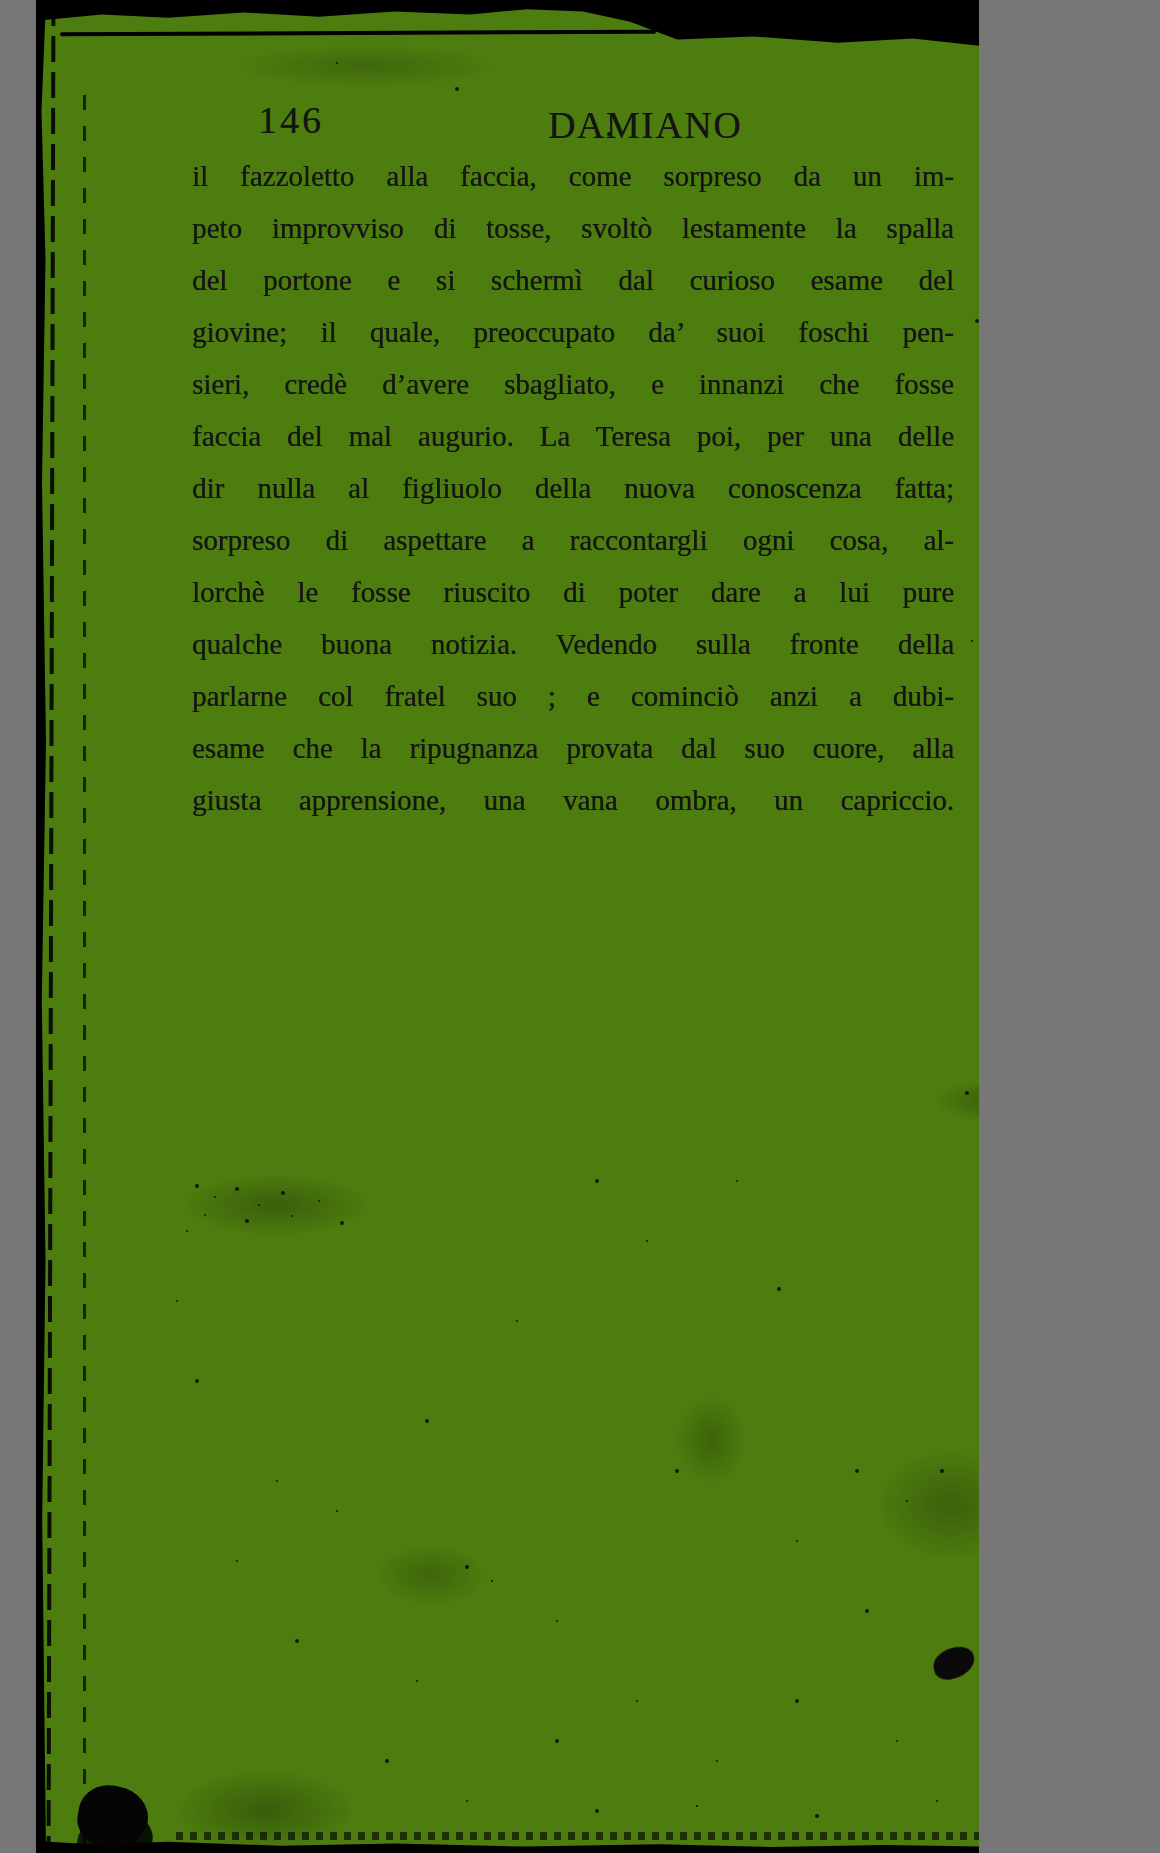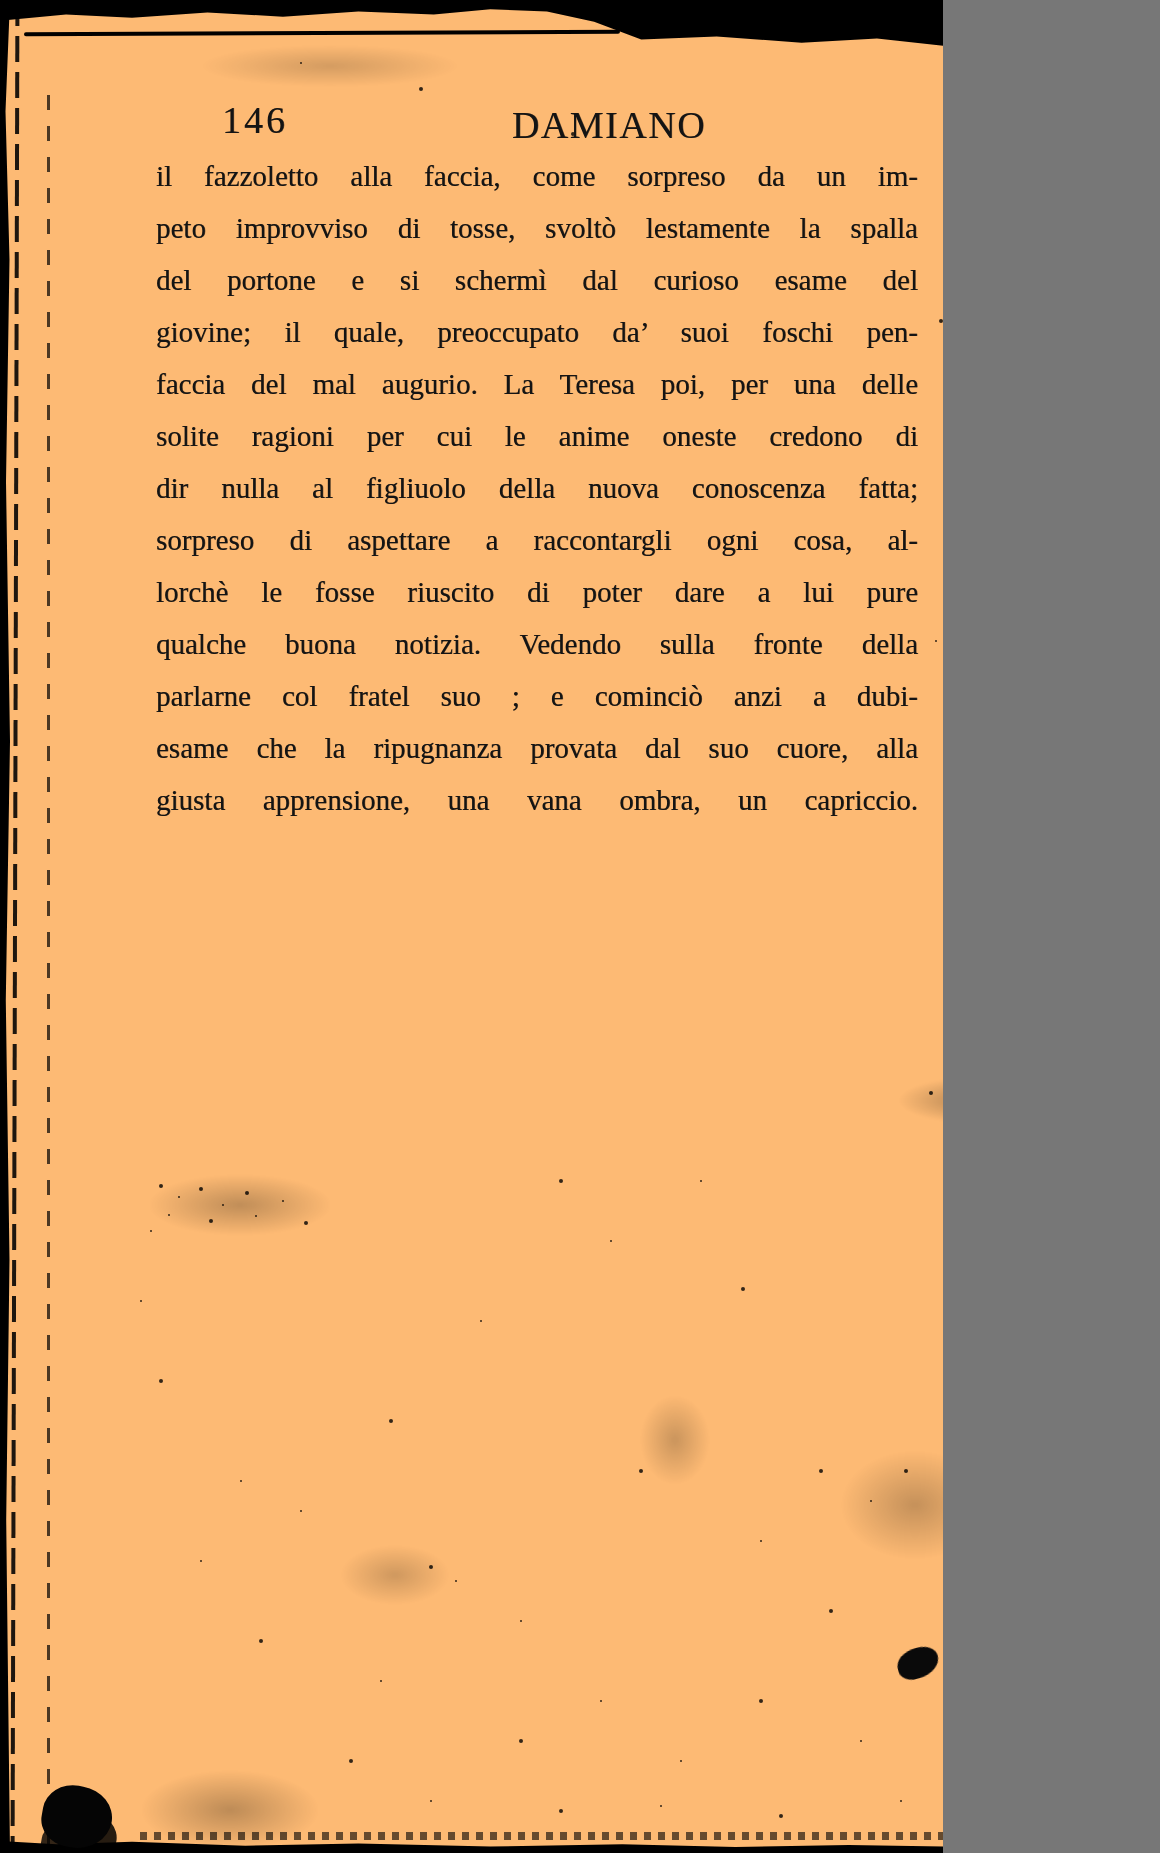--- a/index.html
+++ b/index.html
@@ -1,22 +1,23 @@
 <!DOCTYPE html>
 <html><head>
 <meta charset="utf-8">
 <style>
   html,body{margin:0;padding:0;background:#777;}
   .page{
     position:relative;
     width:943px;height:1853px;
-    background:#fdba74;
+    background:#4d7c0f;
     overflow:hidden;
     font-family:"Liberation Serif","DejaVu Serif",serif;
     color:#141414;
+    margin-left:36px;
   }
 
   
   .top-band{
     position:absolute;top:0;left:0;width:100%;height:52px;background:#000;
     clip-path:polygon(0 0,100% 0,100% 88%,93% 74%,85% 82%,76% 70%,68% 76%,63% 42%,58% 22%,52% 18%,46% 28%,38% 22%,30% 32%,22% 24%,14% 34%,7% 28%,0 40%);
   }
   .top-line{
     position:absolute;top:31px;left:24px;width:596px;height:4px;background:#000;
     transform:rotate(-0.25deg);border-radius:2px;
@@ -149,22 +150,22 @@
   <div class="dots"></div>
 
   <span class="pagenum">146</span>
   <span class="running-title">DAMIANO</span>
 
   <main class="textblock">
     <div class="line">il fazzoletto alla faccia, come sorpreso da un im-</div>
     <div class="line">peto improvviso di tosse, svoltò lestamente la spalla</div>
     <div class="line">del portone e si schermì dal curioso esame del</div>
     <div class="line">giovine; il quale, preoccupato da’ suoi foschi pen-</div>
+    <div class="line">sieri, credè d’avere sbagliato, e innanzi che fosse</div>
     <div class="line">faccia del mal augurio. La Teresa poi, per una delle</div>
-    <div class="line">solite ragioni per cui le anime oneste credono di</div>
     <div class="line">dir nulla al figliuolo della nuova conoscenza fatta;</div>
     <div class="line">sorpreso di aspettare a raccontargli ogni cosa, al-</div>
     <div class="line">lorchè le fosse riuscito di poter dare a lui pure</div>
     <div class="line">qualche buona notizia. Vedendo sulla fronte della</div>
     <div class="line">parlarne col fratel suo ; e cominciò anzi a dubi-</div>
     <div class="line">esame che la ripugnanza provata dal suo cuore, alla</div>
     <div class="line">giusta apprensione, una vana ombra, un capriccio.</div>
   </main>
 </div>
 

